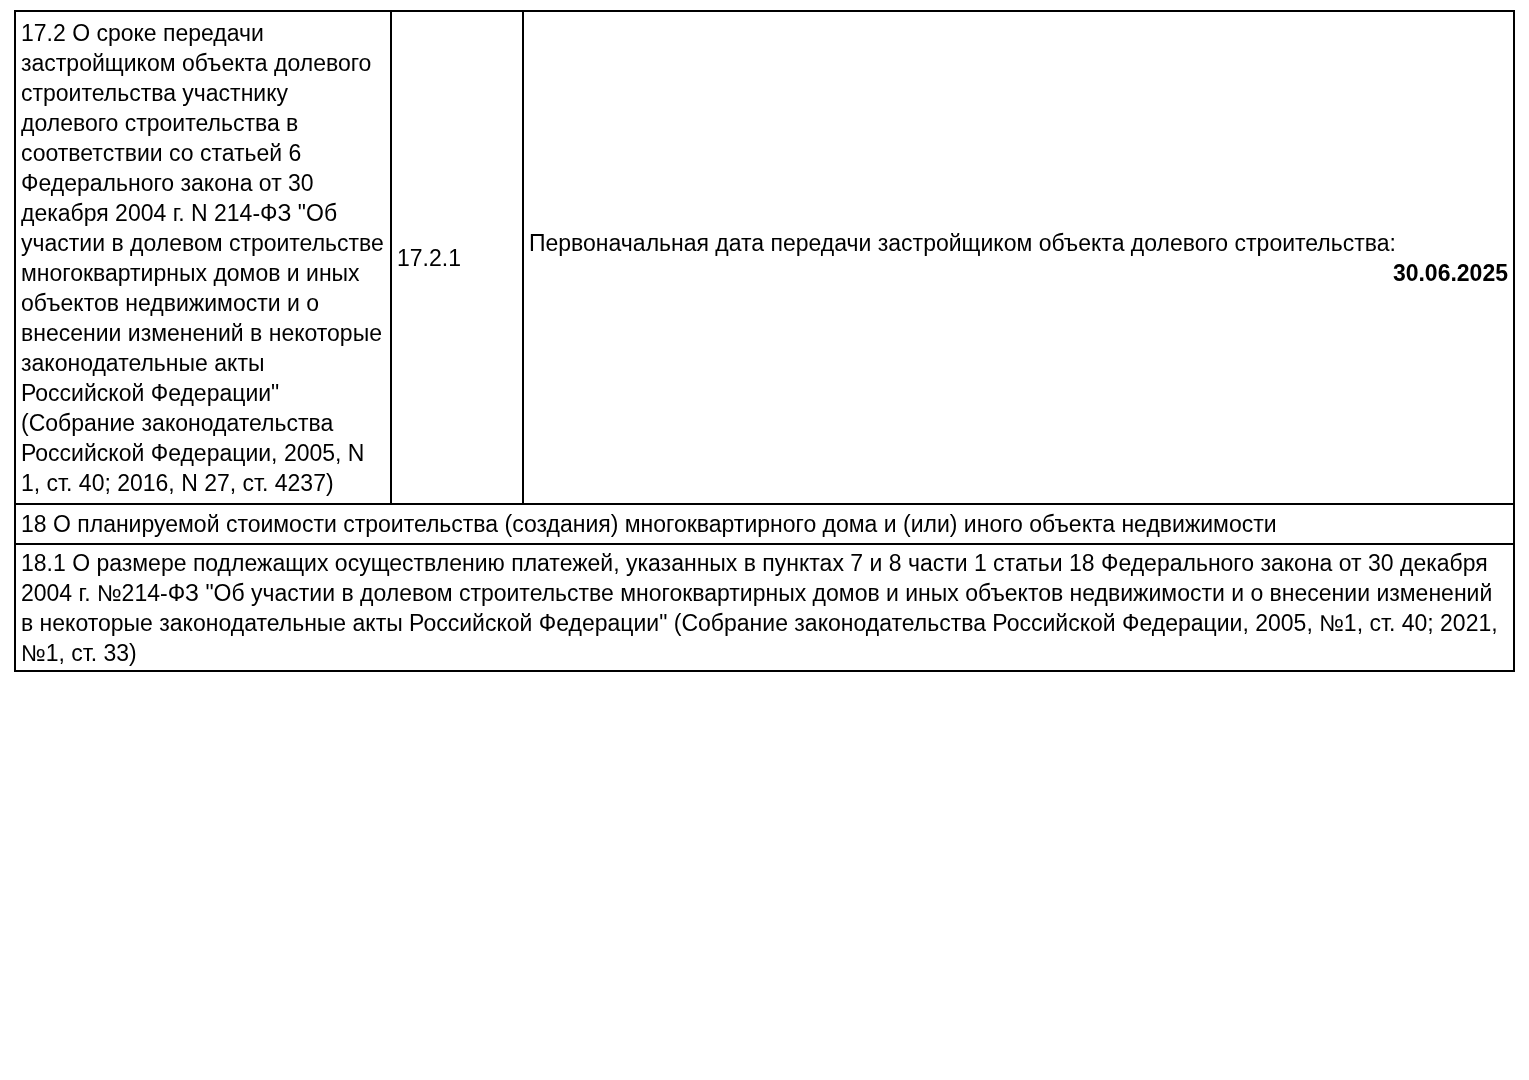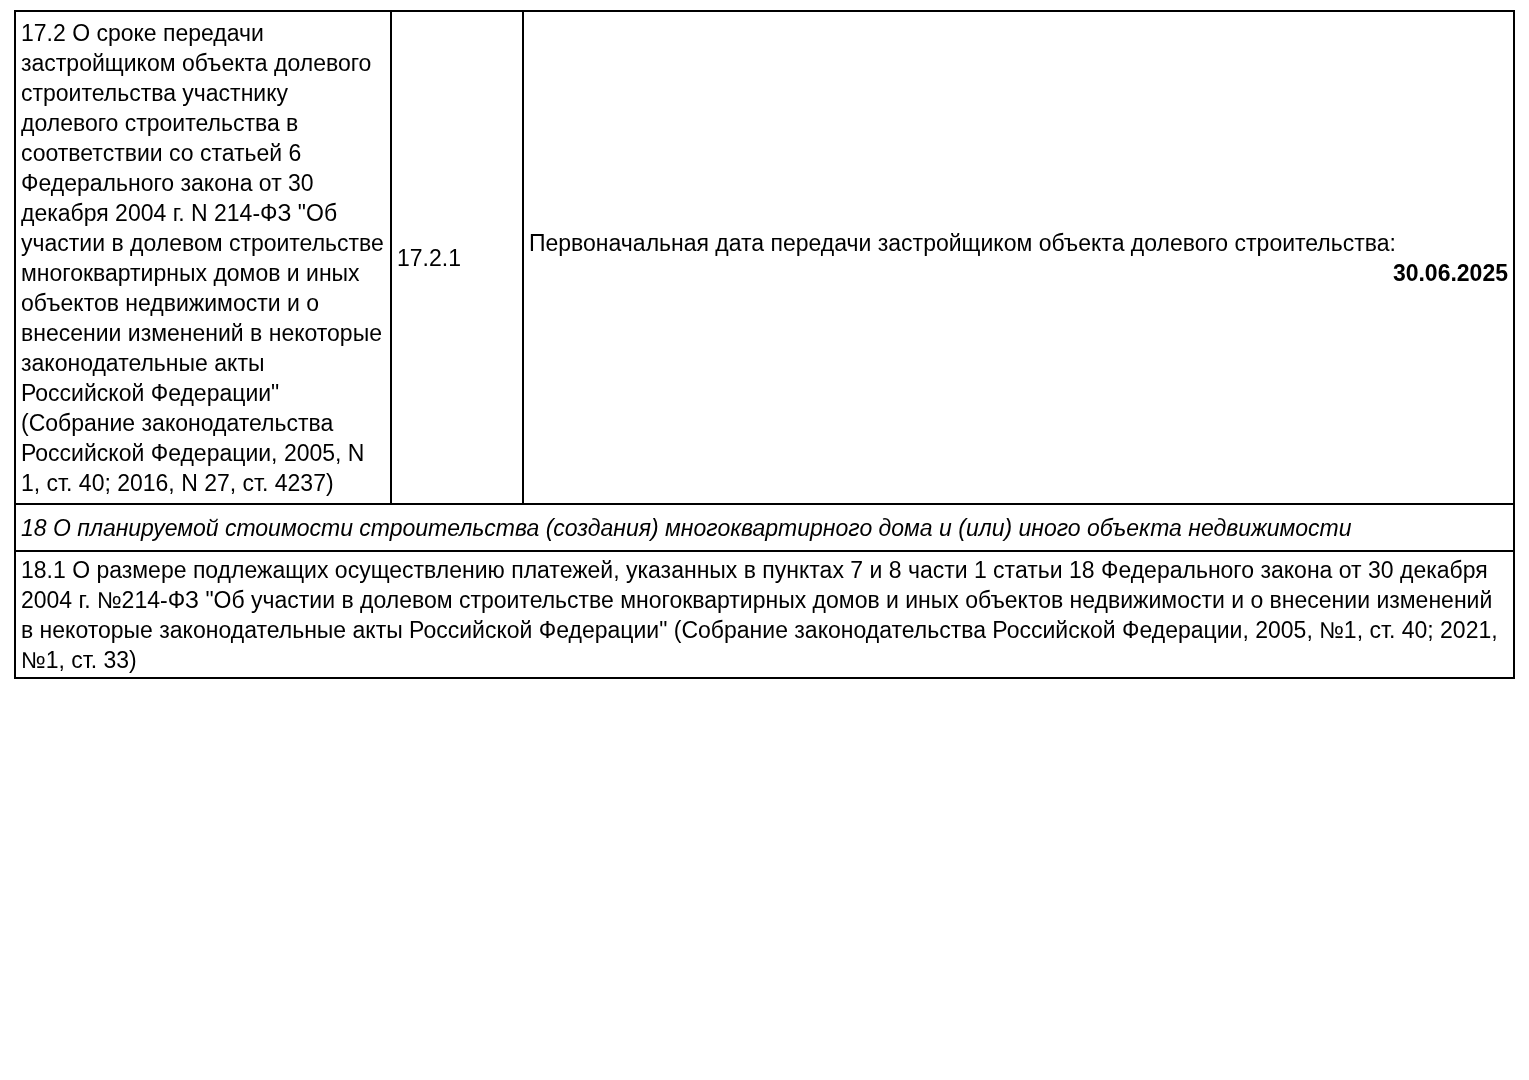--- a/index.html
+++ b/index.html
@@ -33,21 +33,21 @@
     vertical-align: middle;
     overflow: hidden;
     word-wrap: break-word;
   }
   col.c-topic { width: 376px; }
   col.c-code  { width: 132px; }
   col.c-value { width: 991px; }
 
   tr.r-tall   { height: 493px; }
   tr.r-two    { height: 62px; }
-  tr.r-sec    { height: 47px; font-style: italic; }
+  tr.r-sec    { height: 40px; }
   tr.r-item   { height: 60px; }
   tr.r-para   { height: 127px; }
 
   td.topic { vertical-align: top; }
   td.topic-mid { vertical-align: middle; }
   td.code  { vertical-align: middle; }
   td.value { vertical-align: middle; border-radius: 13px; }
   td.section { vertical-align: middle; }
 
   .val-bold { font-weight: bold; text-align: right; }

